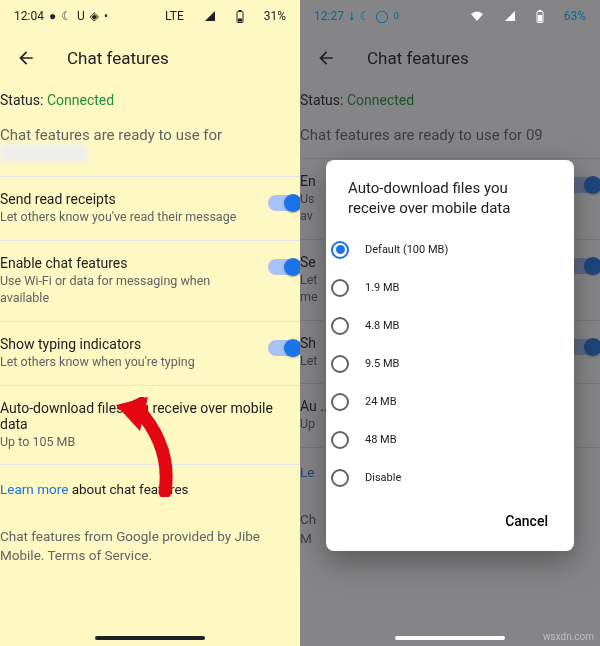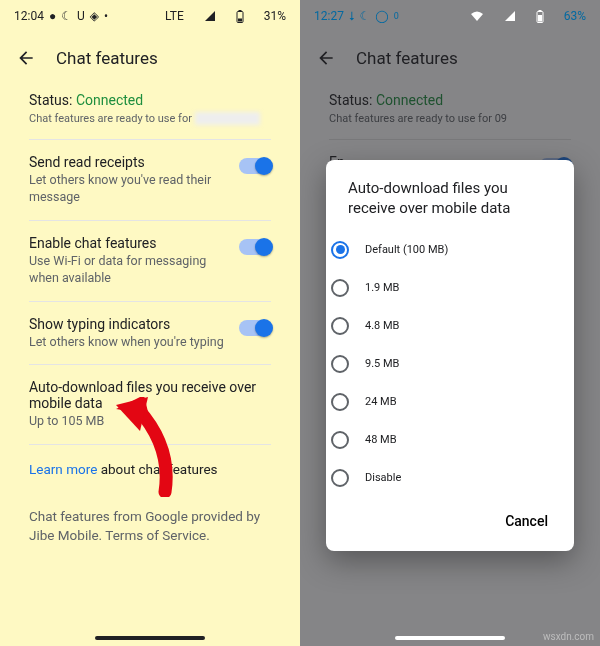--- a/index.html
+++ b/index.html
@@ -22,31 +22,31 @@
     padding: 6px 14px 4px 14px; height: 30px; font-size: 12px;
     color: #202124;
   }
   .sb-left, .sb-right { display: flex; align-items: center; gap: 5px; }
   .sb-right { gap: 20px; }
   .sb-left span, .sb-right span { display:inline-flex; align-items:center; }
   .ic { display:inline-flex; align-items:center; justify-content:center; }
 
   
   .header {
-    display: flex; align-items: center; gap: 20px;
+    display: flex; align-items: center; gap: 31px;
     padding: 18px 16px 18px 16px;
   }
   .header .title { font-size: 17px; color:#202124; }
 
-  .content { padding: 0 29px; }
+  .content { padding: 0 0; }
 
   .status-block { padding: 6px 0 14px 0; border-bottom:1px solid #e4e4e4;}
   .status-line { font-size: 14px; }
   .status-line .connected { color: #1e8e3e; }
-  .status-sub { font-size: 11px; color:#5f6368; margin-top:4px; }
+  .status-sub { font-size: 15px; color:#5f6368; margin-top:18px; }
   .blurred { display:inline-block; background:#eee; color:#eee; filter:blur(2px); padding:0 2px;}
 
   .setting {
     display:flex; align-items:flex-start; justify-content:space-between;
     padding: 14px 0 14px 0; border-bottom:1px solid #e4e4e4; gap:10px;
   }
   .setting .txt .t { font-size:14px; color:#202124; }
   .setting .txt .s { font-size:12.5px; color:#5f6368; margin-top:2px; line-height:1.35; }
   .setting:last-of-type { border-bottom:1px solid #e4e4e4;}
 

